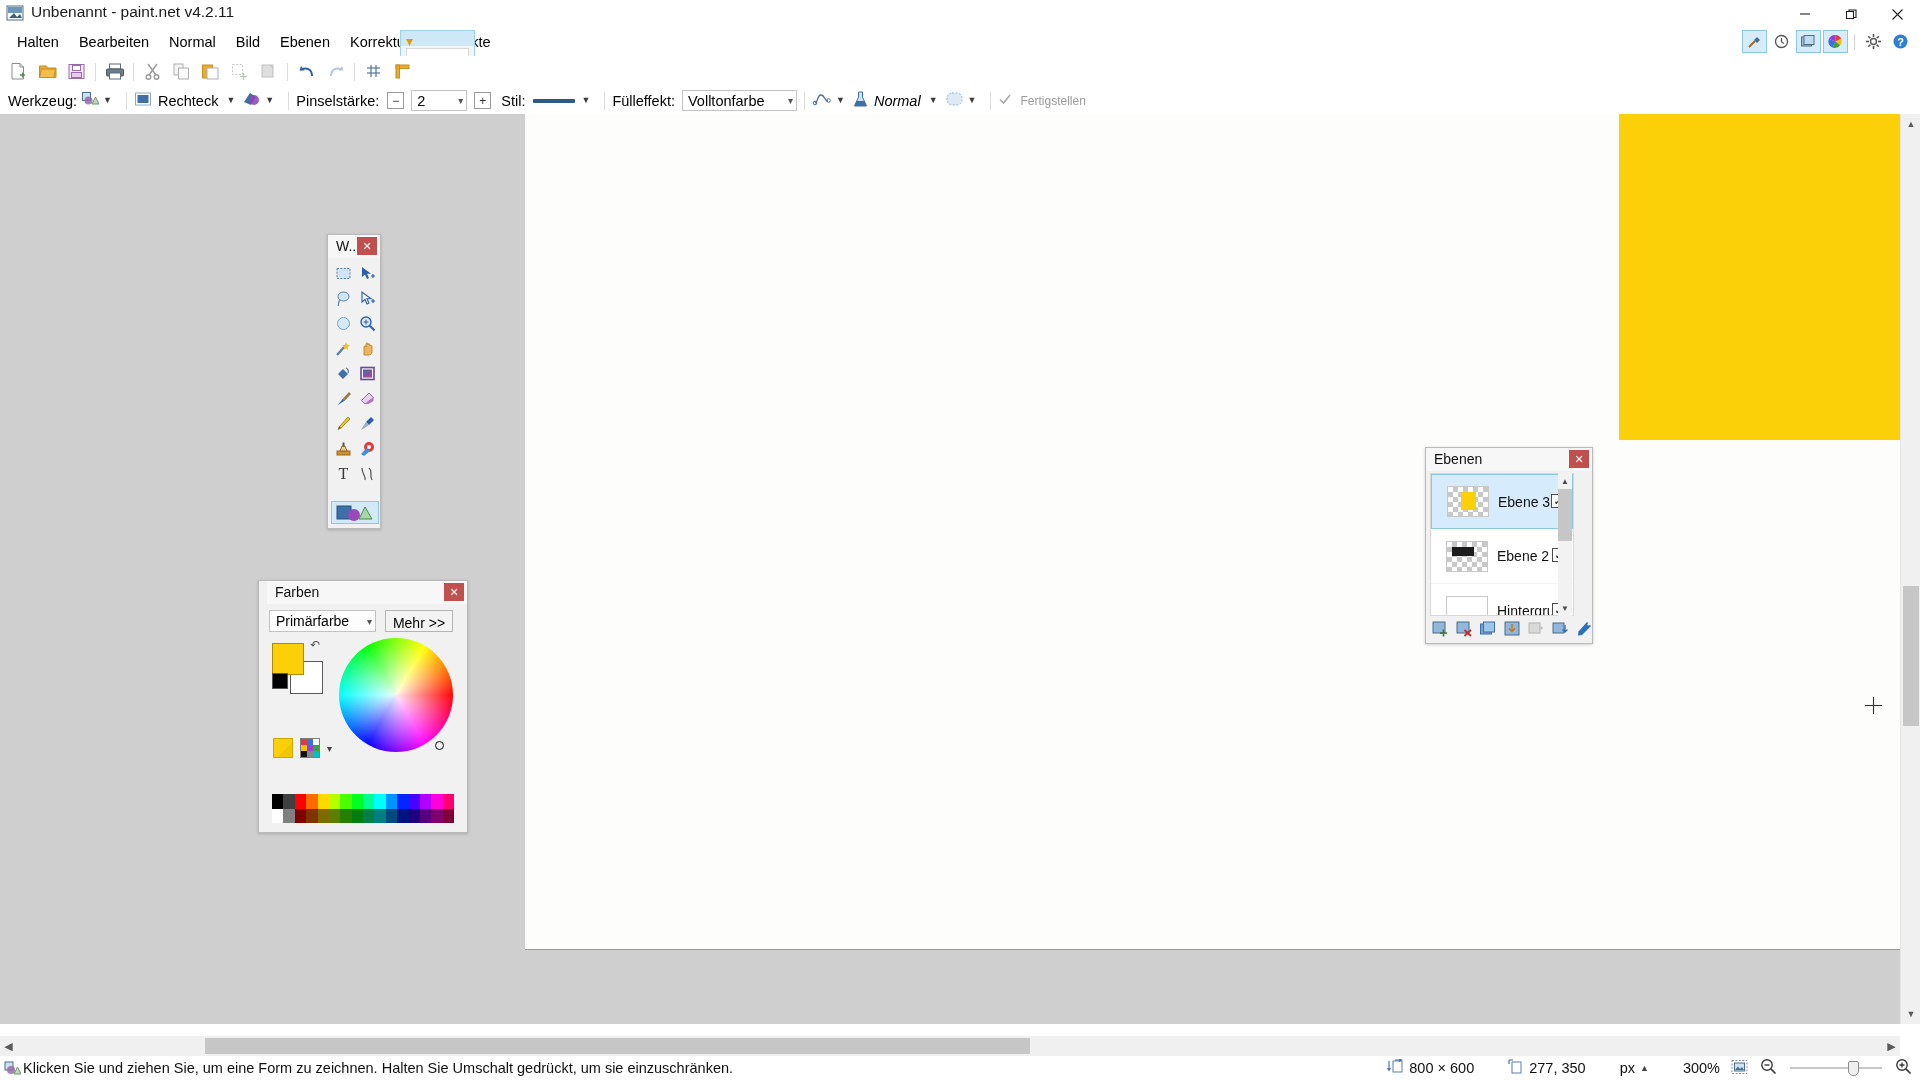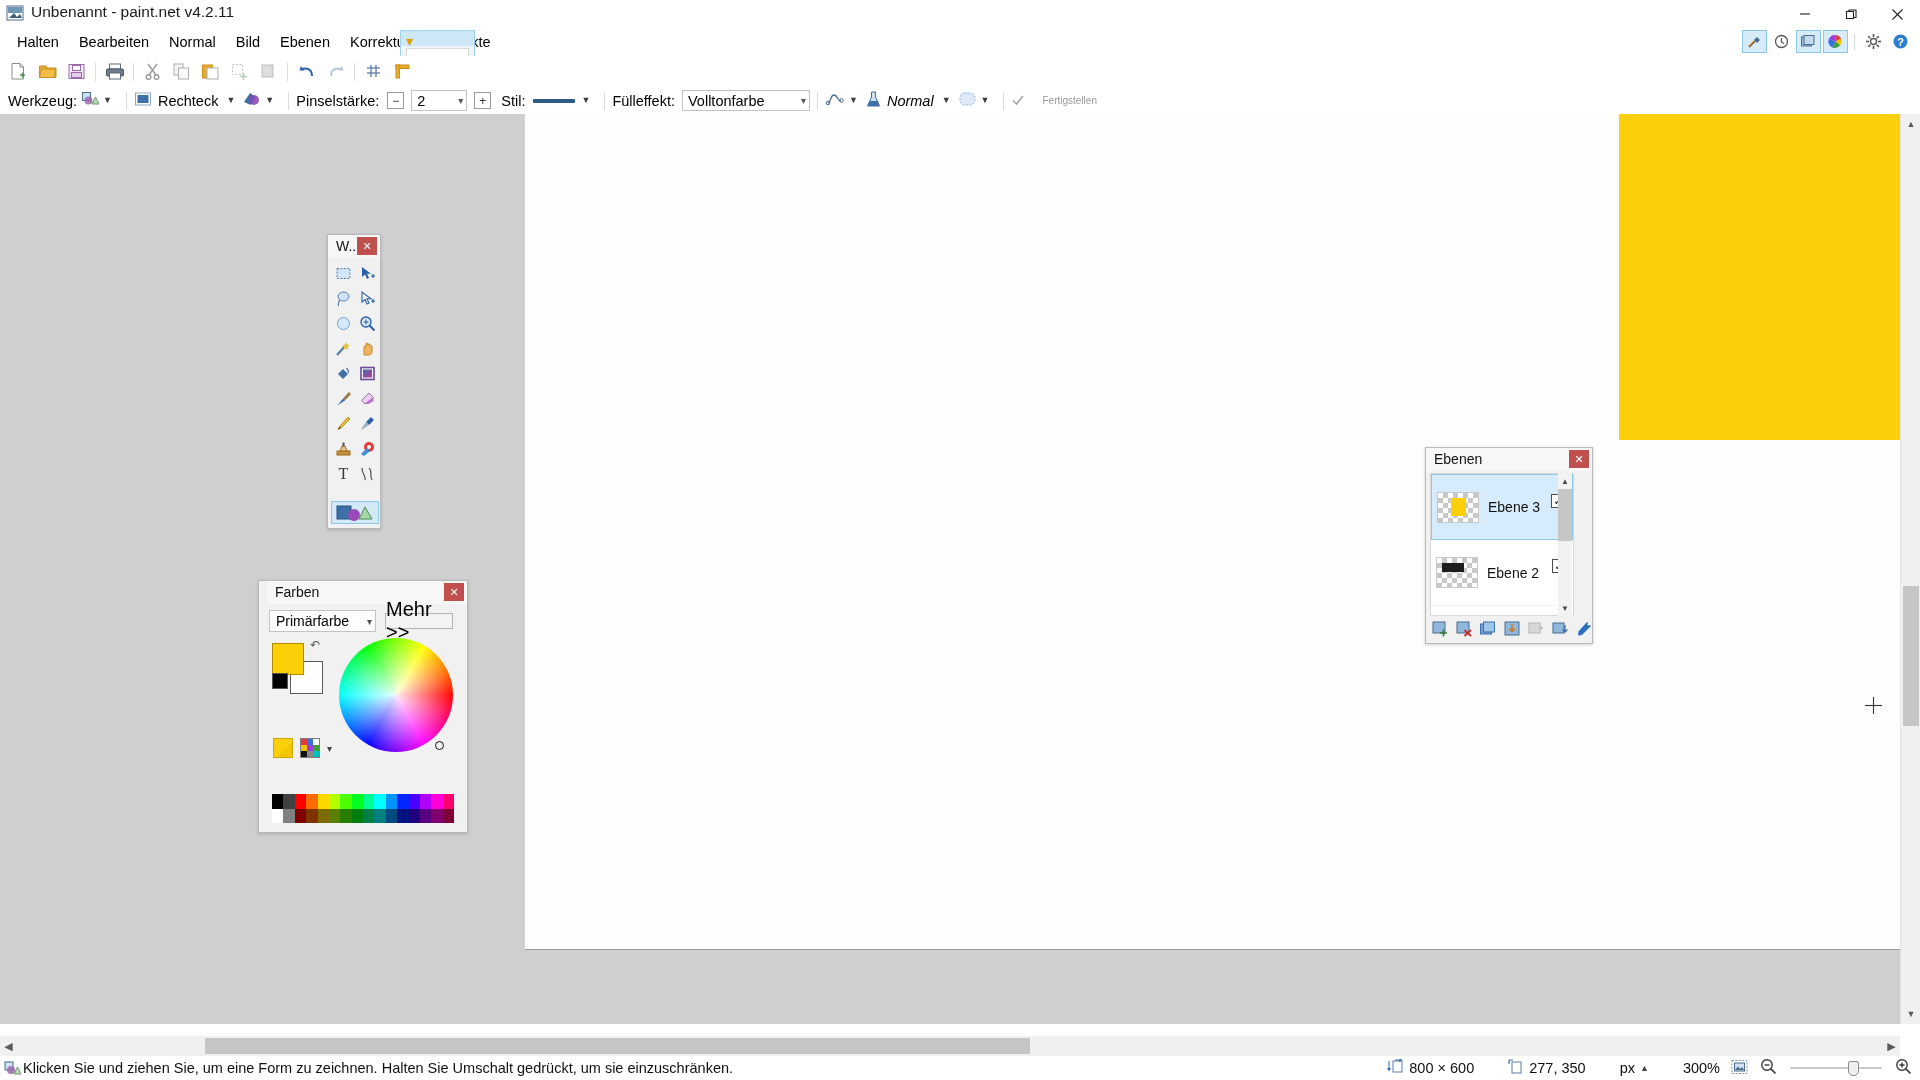--- a/index.html
+++ b/index.html
@@ -57,21 +57,21 @@
   .opt-sep { width:1px; height:18px; background:#dcdcdc; margin:0 7px; }
   .combo {
     height:21px; border:1px solid #c3c3c3; background:#fff;
     display:flex; align-items:center; justify-content:space-between;
     padding:0 3px 0 5px; font-size:14.5px;
   }
   .combo .cv { font-size:14.5px; }
   .combo .cb { font-size:10px; color:#555; margin-left:6px; }
   .spin-box { width:17px; height:17px; border:1px solid #9a9a9a; display:flex; align-items:center; justify-content:center; font-size:12px; color:#333; line-height:1; }
   .style-line { width:42px; height:4px; background:#2e5b86; border-radius:1px; }
-  .finish { display:flex; align-items:center; color:#9a9a9a; font-size:10px; gap:17px; }
+  .finish { display:flex; align-items:center; color:#9a9a9a; font-size:12px; gap:8px; }
 
   
   .workarea { position:absolute; left:0; top:114px; width:1920px; height:910px; background:#cfcfcf; }
   .canvas-wrap { position:absolute; left:525px; top:0px; width:1395px; height:947px; }
   .canvas-page { position:absolute; left:0; top:0; width:1390px; height:836px;
                  background:#fdfdfb; border-right:1px solid #9b9b9b; border-bottom:1px solid #9b9b9b; }
   .shape-yellow { position:absolute; right:0px; top:0px; width:295px; height:326px; background:#fbd009; }
   .crosshair { position:absolute; left:1340px; top:583px; width:17px; height:17px; }
 
   
@@ -91,42 +91,42 @@
   .toolswin { left:327px; top:234px; width:54px; height:295px; }
   .toolgrid { position:absolute; left:3px; top:26px; width:48px; display:grid; grid-template-columns:24px 24px; }
   .toolcell { width:24px; height:25px; display:flex; align-items:center; justify-content:center; }
   .toolsel { position:absolute; left:3px; bottom:4px; width:48px; height:23px; background:#d3e9f8; border:1px solid #8cc6e5;
              display:flex; align-items:center; justify-content:center; }
 
   
   .colorswin { left:258px; top:580px; width:210px; height:253px;padding-left:8px; }
   .c-row1 { position:absolute; left:10px; top:29px; display:flex; align-items:center; gap:9px; }
   .c-combo { width:107px; height:22px; border:1px solid #c3c3c3; background:#fdfdfd; display:flex; align-items:center; justify-content:space-between; padding:0 3px 0 6px; font-size:14px; }
-  .c-btn { width:68px; height:16px; border:1px solid #b4b4b4; background:#f3f3f3; display:flex; align-items:center; justify-content:center; font-size:20px; }
+  .c-btn { width:68px; height:22px; border:1px solid #b4b4b4; background:#f3f3f3; display:flex; align-items:flex-end; justify-content:center; font-size:14px; }
   .c-swatches { position:absolute; left:13px; top:62px; width:56px; height:52px; }
   .sw-prim { position:absolute; left:0; top:0; width:32px; height:32px; background:#fbd009; border:1px solid #b08b00; z-index:3; }
   .sw-sec { position:absolute; left:18px; top:18px; width:33px; height:33px; background:#fff; border:1px solid #5a5a5a; z-index:1; }
   .sw-blk { position:absolute; left:0; top:30px; width:16px; height:16px; background:#000; border:1px solid #555; z-index:4; }
   .sw-swap { position:absolute; left:38px; top:-5px; font-size:12px; color:#555; z-index:5; }
   .wheel { position:absolute; left:80px; top:57px; width:114px; height:114px; border-radius:50%;
            background:
              radial-gradient(circle at 50% 50%, rgba(255,255,255,.92) 0%, rgba(255,255,255,0) 72%),
              conic-gradient(from 90deg,
                #ff0000 0deg, #ff00ff 60deg, #0000ff 120deg,
                #00ffff 180deg, #00ff00 240deg, #ffff00 300deg, #ff0000 360deg); }
   .wheel-cursor { position:absolute; left:176px; top:160px; width:9px; height:9px; border:1.5px solid #111; border-radius:50%; }
   .c-mini { position:absolute; left:14px; top:157px; display:flex; align-items:center; gap:7px; }
   .mini-a { width:20px; height:20px; background:linear-gradient(135deg,#fbd009 60%, #f3c400 60%); border:1px solid #c9a800; }
   .mini-b { width:20px; height:20px; border:1px solid #7d7d7d; overflow:hidden; display:grid; grid-template-columns:1fr 1fr 1fr; grid-template-rows:1fr 1fr 1fr; }
   .palette { position:absolute; left:13px; bottom:9px; width:182px; height:29px; display:grid; grid-template-columns:repeat(16,1fr); grid-template-rows:1fr 1fr; }
 
   
   .layerswin { left:1425px; top:447px; width:168px; height:197px; }
   .lw-list { position:absolute; left:4px; top:25px; width:144px; bottom:27px; background:#fff; border:1px solid #d7d7d7; overflow:hidden; }
-  .lrow { position:relative; height:66px; display:flex; align-items:center; padding-left:5px; border-bottom:1px solid #f3f3f3; }
+  .lrow { position:relative; height:55px; display:flex; align-items:center; padding-left:15px; border-bottom:1px solid #f3f3f3; }
   .lrow.sel { background:#d6ebfb; border:1px solid #8dc7e6; }
   .lthumb { width:42px; height:31px; border:1px solid #c8c8c8; position:relative; overflow:hidden;
             background-image:
               linear-gradient(45deg,#c8c8c8 25%,transparent 25%,transparent 75%,#c8c8c8 75%),
               linear-gradient(45deg,#c8c8c8 25%,transparent 25%,transparent 75%,#c8c8c8 75%);
             background-size:10px 10px; background-position:0 0,5px 5px; background-color:#fff; }
   .lname { margin-left:9px; font-size:14px; color:#111; white-space:nowrap; }
   .lcheck { position:absolute; right:7px; top:19px; width:14px; height:14px; border:1px solid #4c4c4c; background:#fff; display:flex; align-items:center; justify-content:center; font-size:11px; color:#111; line-height:1; }
   .lw-vscroll { position:absolute; right:20px; top:25px; width:14px; bottom:27px; background:#f2f2f2; }
   .lw-vthumb { position:absolute; left:0; top:16px; width:14px; height:52px; background:#c6c6c6; }
@@ -385,21 +385,21 @@
     <div class="combo" style="width:56px;">
       <span class="cv">2</span>
       <span class="cb">▾</span>
     </div>
     <span class="spin-box" style="margin:0 10px 0 7px;">+</span>
     <span class="opt-label">Stil:</span>
     <span class="style-line" style="margin:0 2px 0 4px;"></span>
     <span class="caret">▼</span>
     <div class="opt-sep"></div>
     <span class="opt-label">Fülleffekt:</span>
-    <div class="combo" style="width:128px; margin-left:3px;">
+    <div class="combo" style="width:115px; margin-left:3px;">
       <span class="cv">Volltonfarbe</span>
       <span class="cb">▾</span>
     </div>
     <div class="opt-sep"></div>
     <span>
       <svg width="20" height="18" viewBox="0 0 20 18">
         <path d="M3 13 C6 13 5 5 9 5 C13 5 12 11 16 11" fill="none" stroke="#4a6d8c" stroke-width="1.3"></path>
         <circle cx="3" cy="13" r="1.8" fill="none" stroke="#4a6d8c"></circle>
         <circle cx="16.5" cy="10.5" r="1.8" fill="none" stroke="#4a6d8c"></circle>
       </svg>

